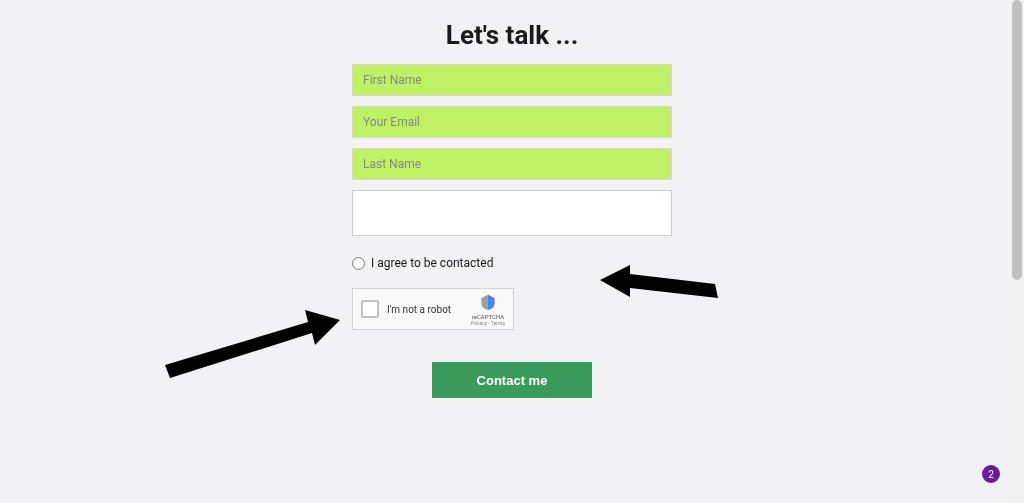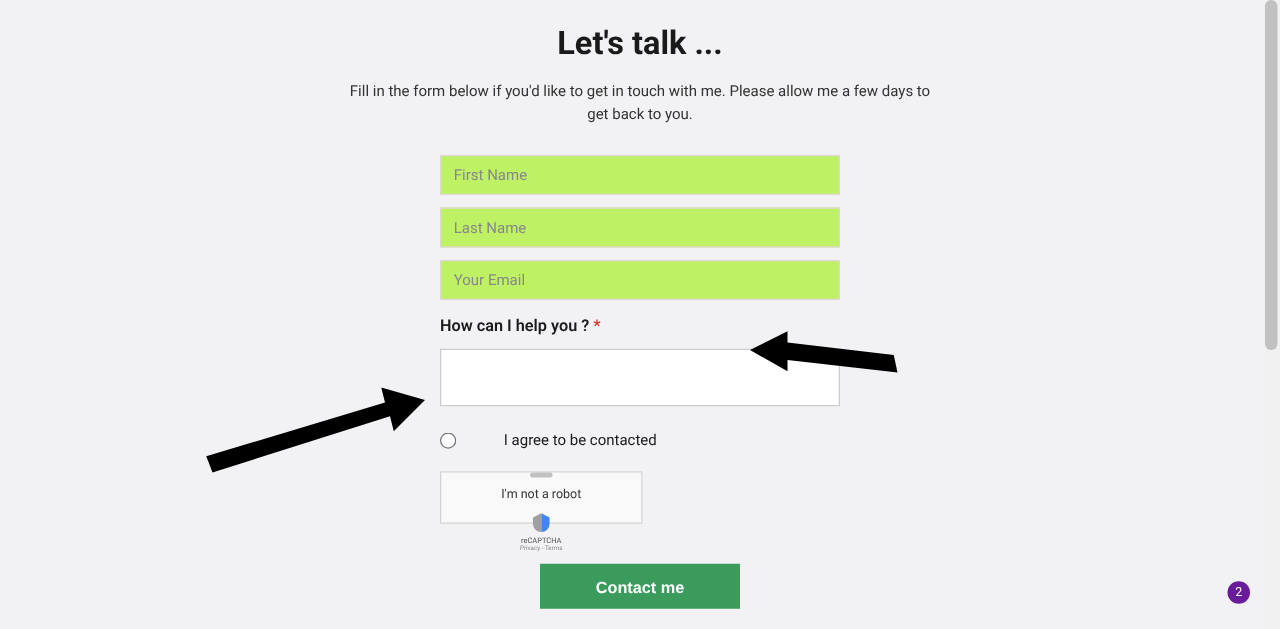--- a/index.html
+++ b/index.html
@@ -80,33 +80,31 @@
       align-items: center;
       gap: 6px;
       margin-top: 10px;
     }
     .checkbox-row input[type="radio"] {
       margin: 0;
     }
     .checkbox-label {
       font-size: 12px;
       color: #1a1a1a;
-      margin-left: 32px;
     }
     .recaptcha {
       width: 162px;
       height: 42px;
       border: 1px solid #d3d3d3;
       background: #f9f9f9;
       display: flex;
       align-items: center;
       padding: 0 8px;
       margin-top: 8px;
       gap: 8px;
-      flex-direction: column;
     }
     .recaptcha-check {
       width: 18px;
       height: 18px;
       border: 2px solid #c1c1c1;
       border-radius: 2px;
       background: #fff;
     }
     .recaptcha-text {
       font-size: 10px;
@@ -186,31 +184,26 @@
       display: flex;
       align-items: center;
       justify-content: center;
     }
   </style>
 </head>
 <body>
 
 <div class="container">
   <h1 class="heading">Let's talk ...</h1>
-  <p class="subtitle">Fill in the form below if you'd like to get in touch with me. Please allow me a few days to get back to you.</p>
 
   <div class="form">
     <input type="text" class="text-input" placeholder="First Name" style="">
+    <input type="text" class="text-input" placeholder="Your Email" style="">
     <input type="text" class="text-input" placeholder="Last Name" style="">
-    <input type="text" class="text-input" placeholder="Your Email" style="">
-
-    <div class="field-label">
-      <span>How can I help you ?</span>
-      <span class="required">*</span>
-    </div>
+
     <textarea class="textarea" style=""></textarea>
 
     <div class="checkbox-row">
       <input type="radio" style="">
       <span class="checkbox-label">I agree to be contacted</span>
     </div>
 
     <div class="recaptcha">
       <div class="recaptcha-check"></div>
       <span class="recaptcha-text">I'm not a robot</span>

